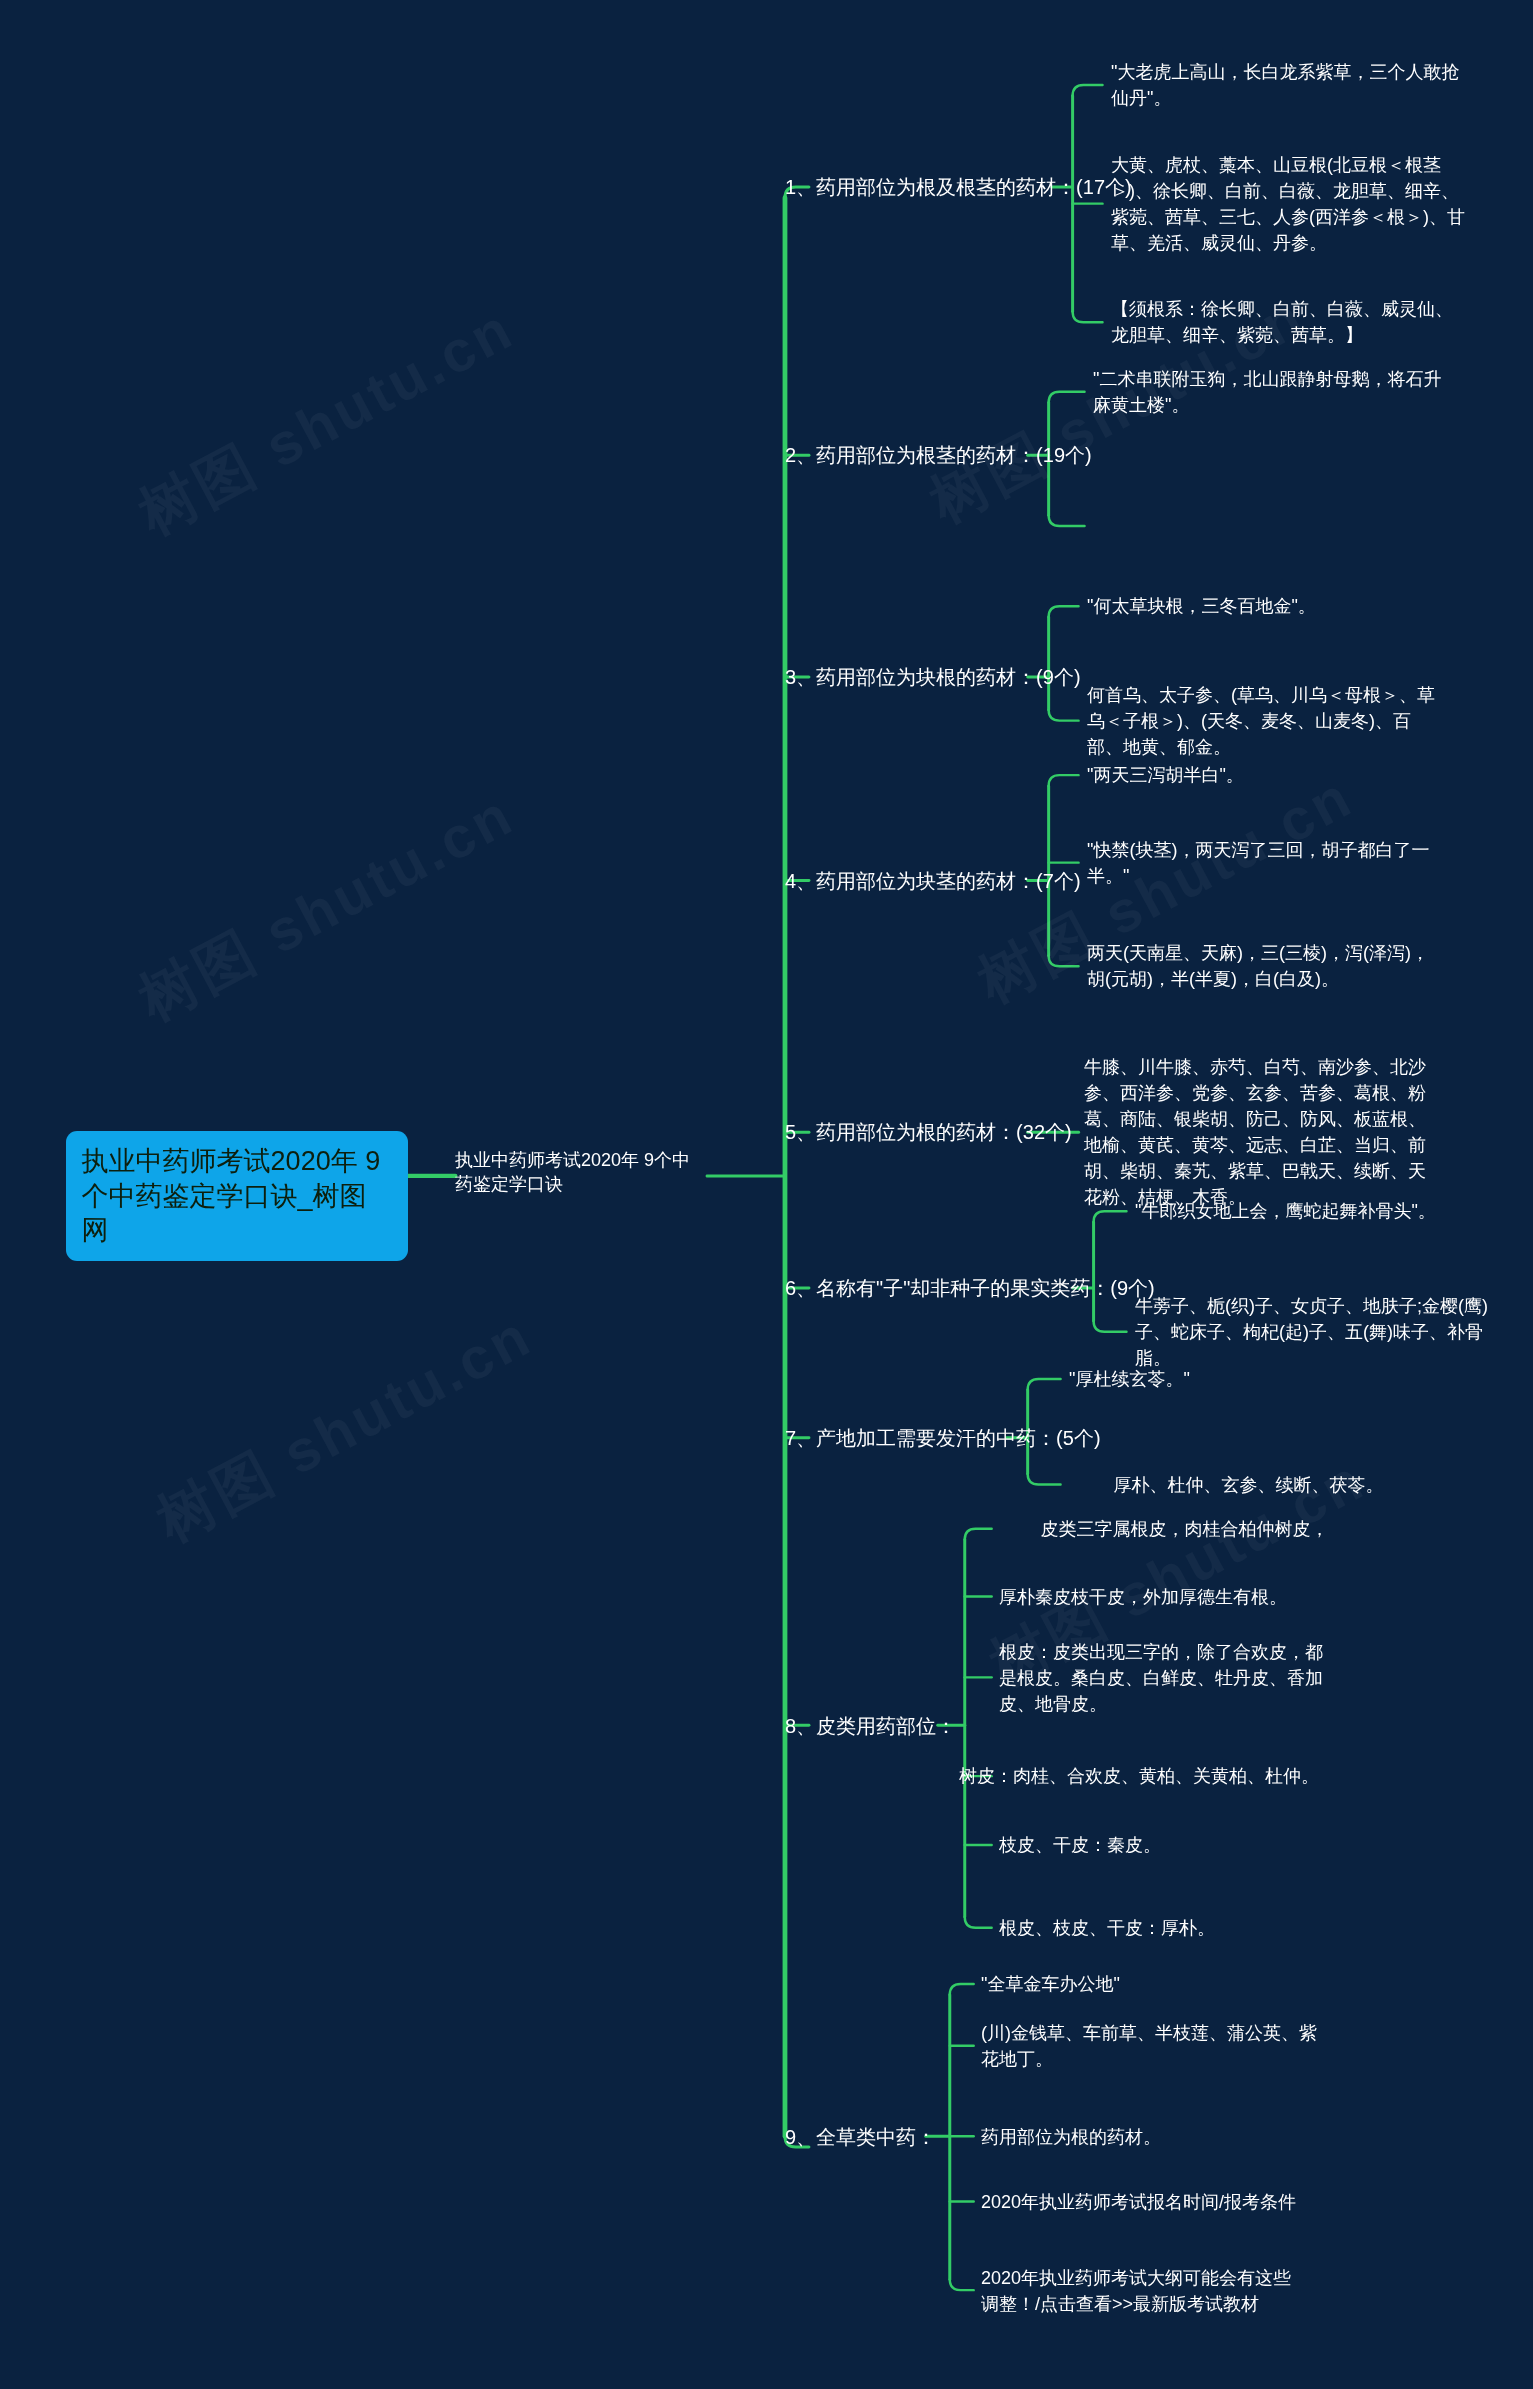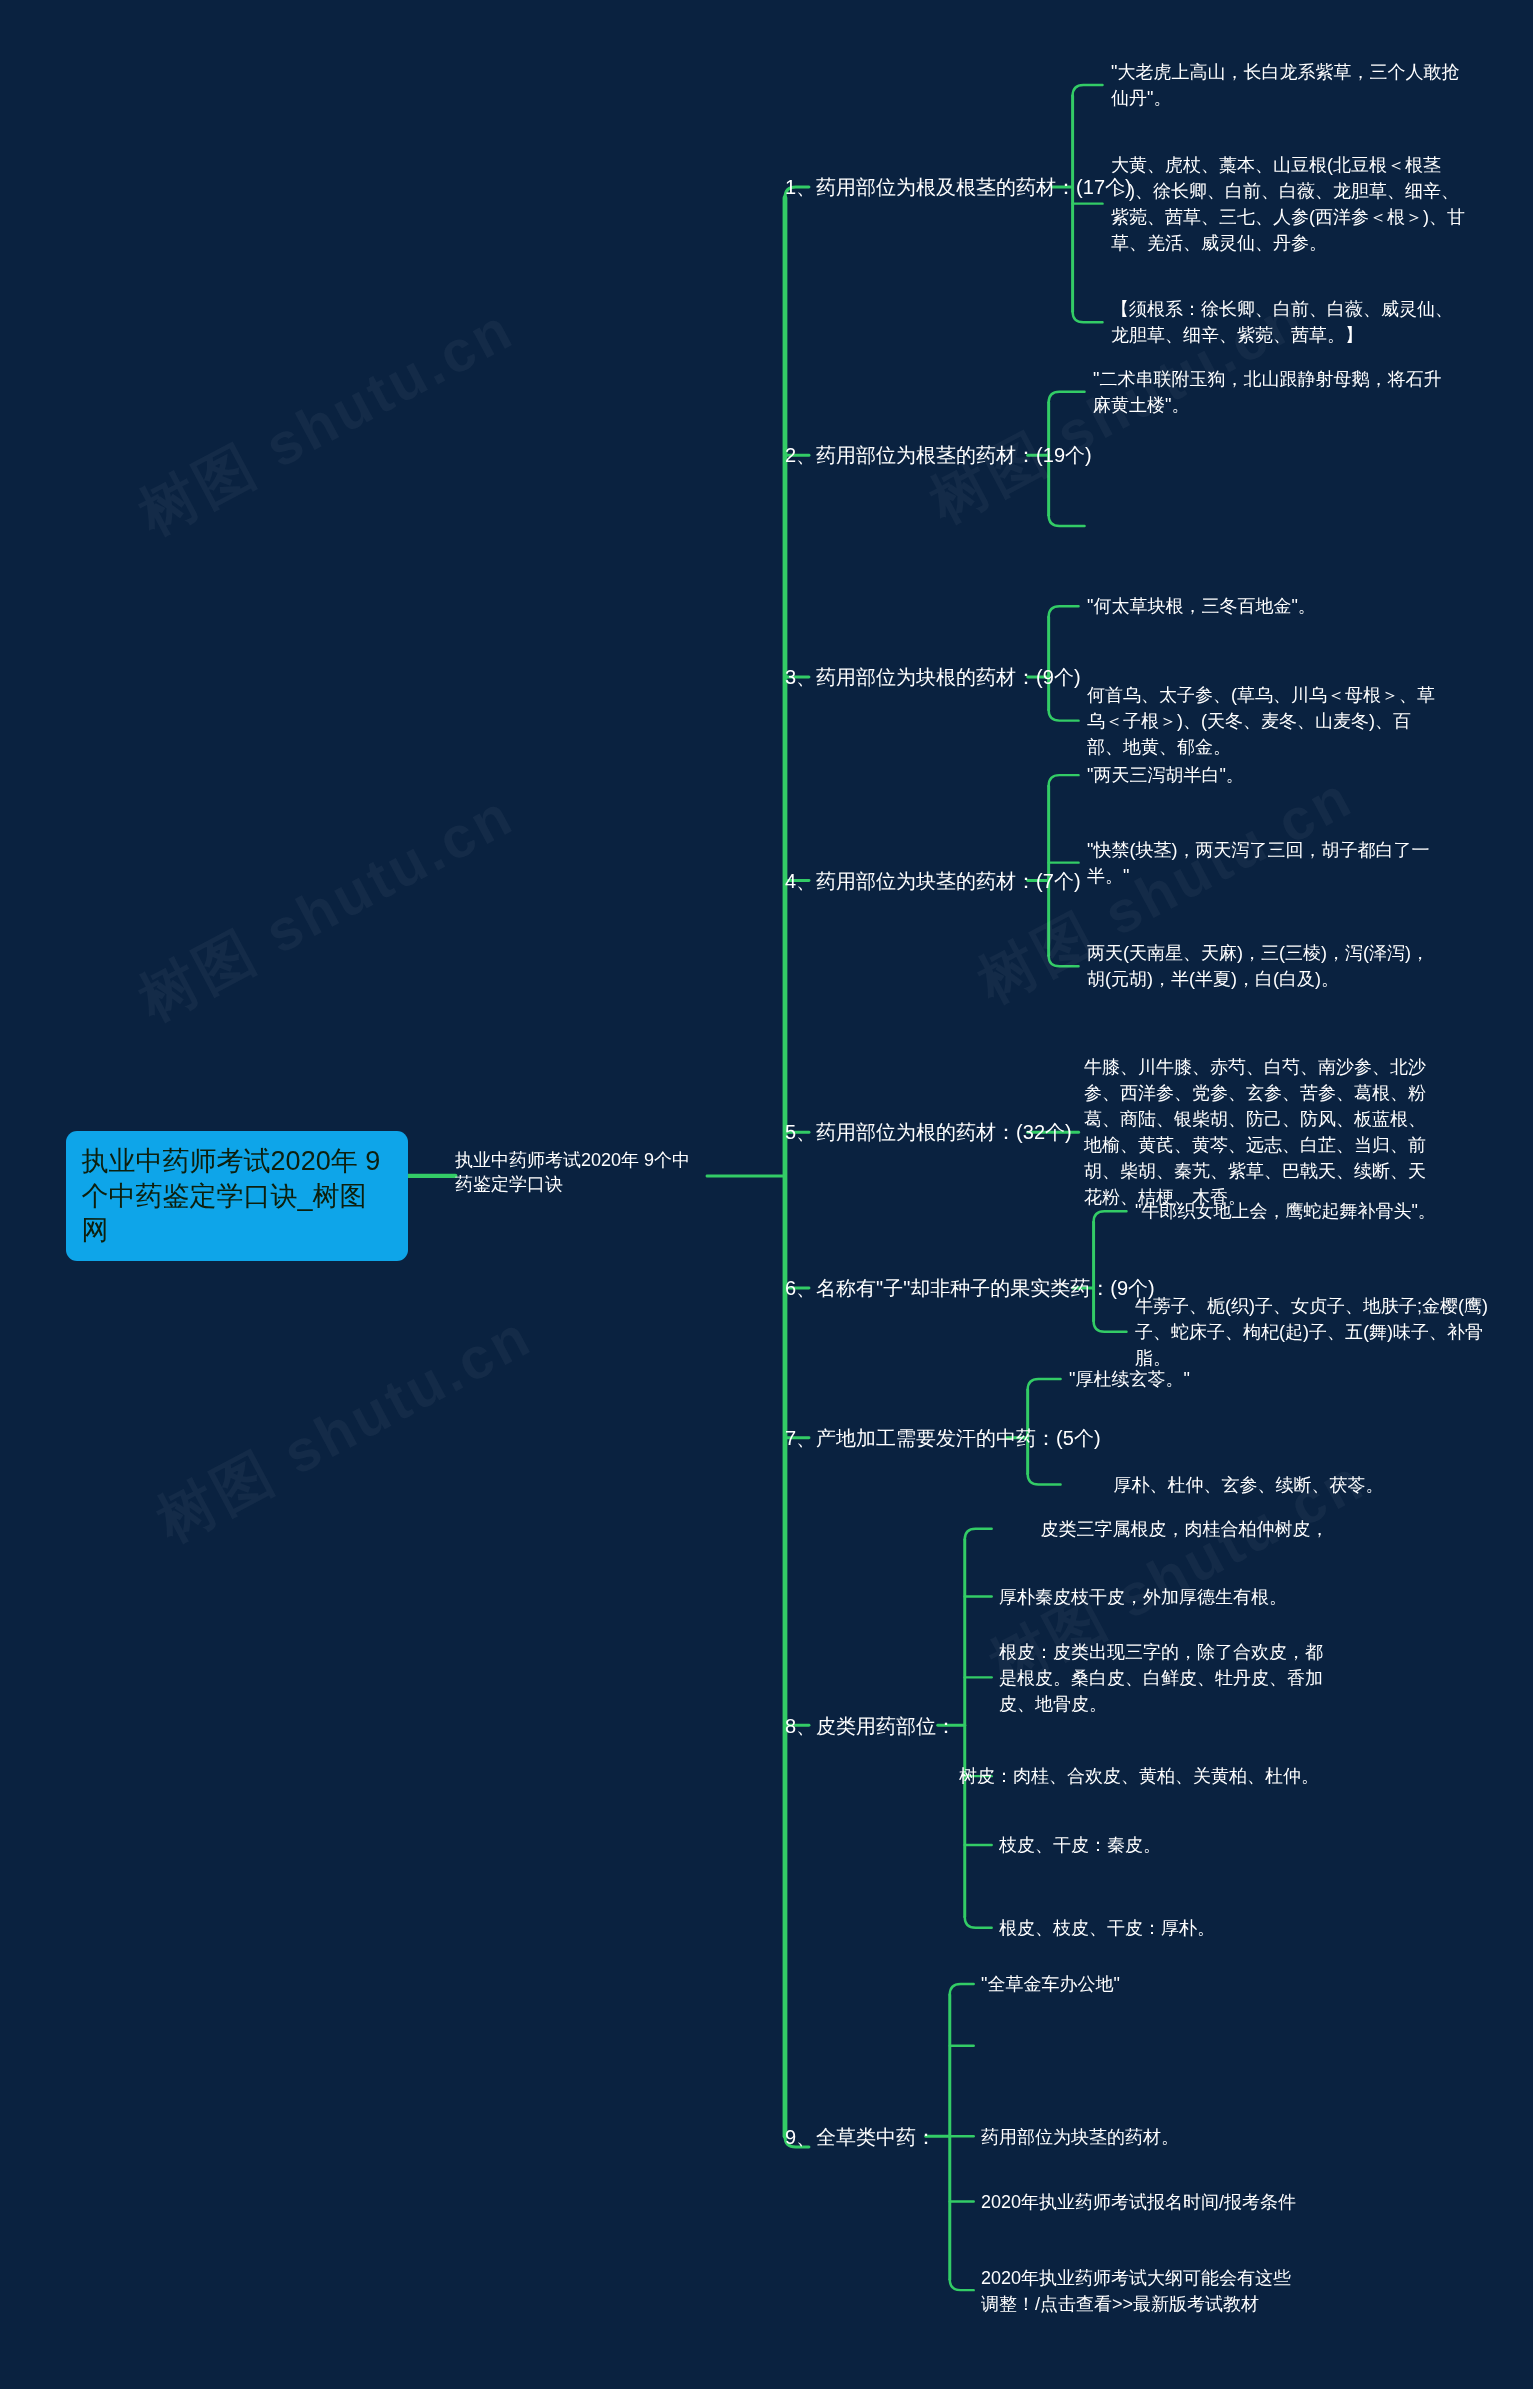--- a/index.html
+++ b/index.html
@@ -185,17 +185,18 @@
   <div class="branch-label" style="left:785px;top:1726px;width:153px;padding-right:6px;box-sizing:border-box;">8、皮类用药部位：</div>
   <div class="leaf" style="left:999px;top:1529px;width:371px;text-align:center;">皮类三字属根皮，肉桂合柏仲树皮，</div>
   <div class="leaf" style="left:999px;top:1597px;width:371px;">厚朴秦皮枝干皮，外加厚德生有根。</div>
   <div class="leaf" style="left:999px;top:1678px;width:336px;">根皮：皮类出现三字的，除了合欢皮，都是根皮。桑白皮、白鲜皮、牡丹皮、香加皮、地骨皮。</div>
   <div class="leaf" style="left:941px;top:1776px;width:371px;margin-left:18px;">树皮：肉桂、合欢皮、黄柏、关黄柏、杜仲。</div>
   <div class="leaf" style="left:999px;top:1845px;width:371px;">枝皮、干皮：秦皮。</div>
   <div class="leaf" style="left:999px;top:1928px;width:371px;">根皮、枝皮、干皮：厚朴。</div>
 
   <div class="branch-label" style="left:785px;top:2137px;width:141px;padding-right:6px;box-sizing:border-box;">9、全草类中药：</div>
   <div class="leaf" style="left:981px;top:1984px;width:371px;">"全草金车办公地"</div>
-  <div class="leaf" style="left:981px;top:2137px;width:371px;">药用部位为块茎的药材。</div>
+  <div class="leaf" style="left:981px;top:2046px;width:336px;">(川)金钱草、车前草、半枝莲、蒲公英、紫花地丁。</div>
+  <div class="leaf" style="left:981px;top:2137px;width:371px;">药用部位为根的药材。</div>
   <div class="leaf" style="left:981px;top:2202px;width:371px;">2020年执业药师考试报名时间/报考条件</div>
   <div class="leaf" style="left:981px;top:2291px;width:318px;">2020年执业药师考试大纲可能会有这些调整！/点击查看&gt;&gt;最新版考试教材</div>
 </div>
 
 
 </body></html>

